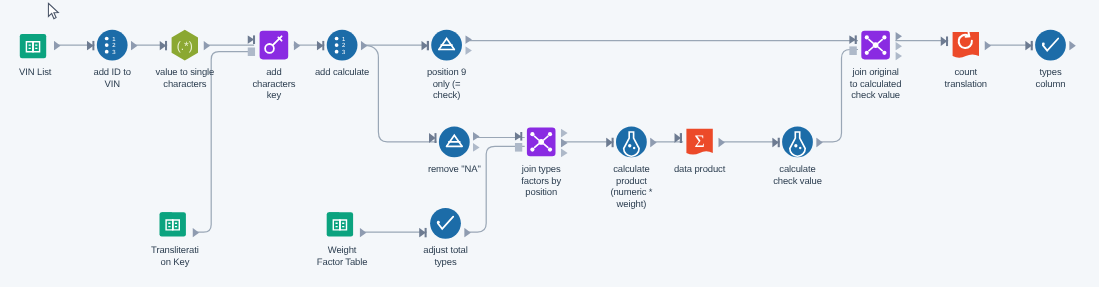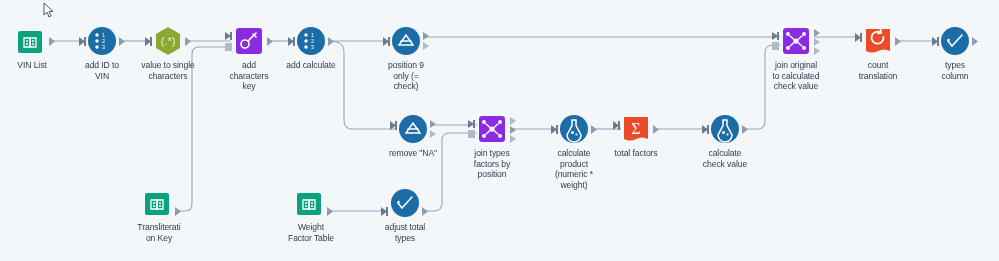--- a/index.html
+++ b/index.html
@@ -442,21 +442,21 @@
     </div>
   </div>
 
   <div class="node" style="left:636px; top:129px;">
     <div class="icon-wrap">
       <svg class="ic" viewBox="0 0 32 32">
         <path d="M4 4 h24 v22 q-6 -3 -12 0 q-6 3 -12 0 z" fill="#ec4a29"></path>
         <text x="16" y="21" text-anchor="middle" fill="#ffffff" font-family="Liberation Serif, serif" font-size="16">Σ</text>
       </svg>
     </div>
-    <div class="label">total factors</div>
+    <div class="label">data product</div>
     <div class="port" style="left:-23px; top:-8px;">
       <svg width="7" height="9" viewBox="0 0 7 9">
           <path d="M0 0 L6 4.5 L0 9z" fill="#6d7b91"></path>
           <rect x="5" y="0" width="2" height="9" fill="#6d7b91"></rect>
         </svg>
     </div>
     <div class="port" style="left:17px; top:-4px;">
       <svg width="7" height="9" viewBox="0 0 7 9">
           <path d="M0 0 L6 4.5 L0 9z" fill="#8e9bb0"></path>
         </svg>

